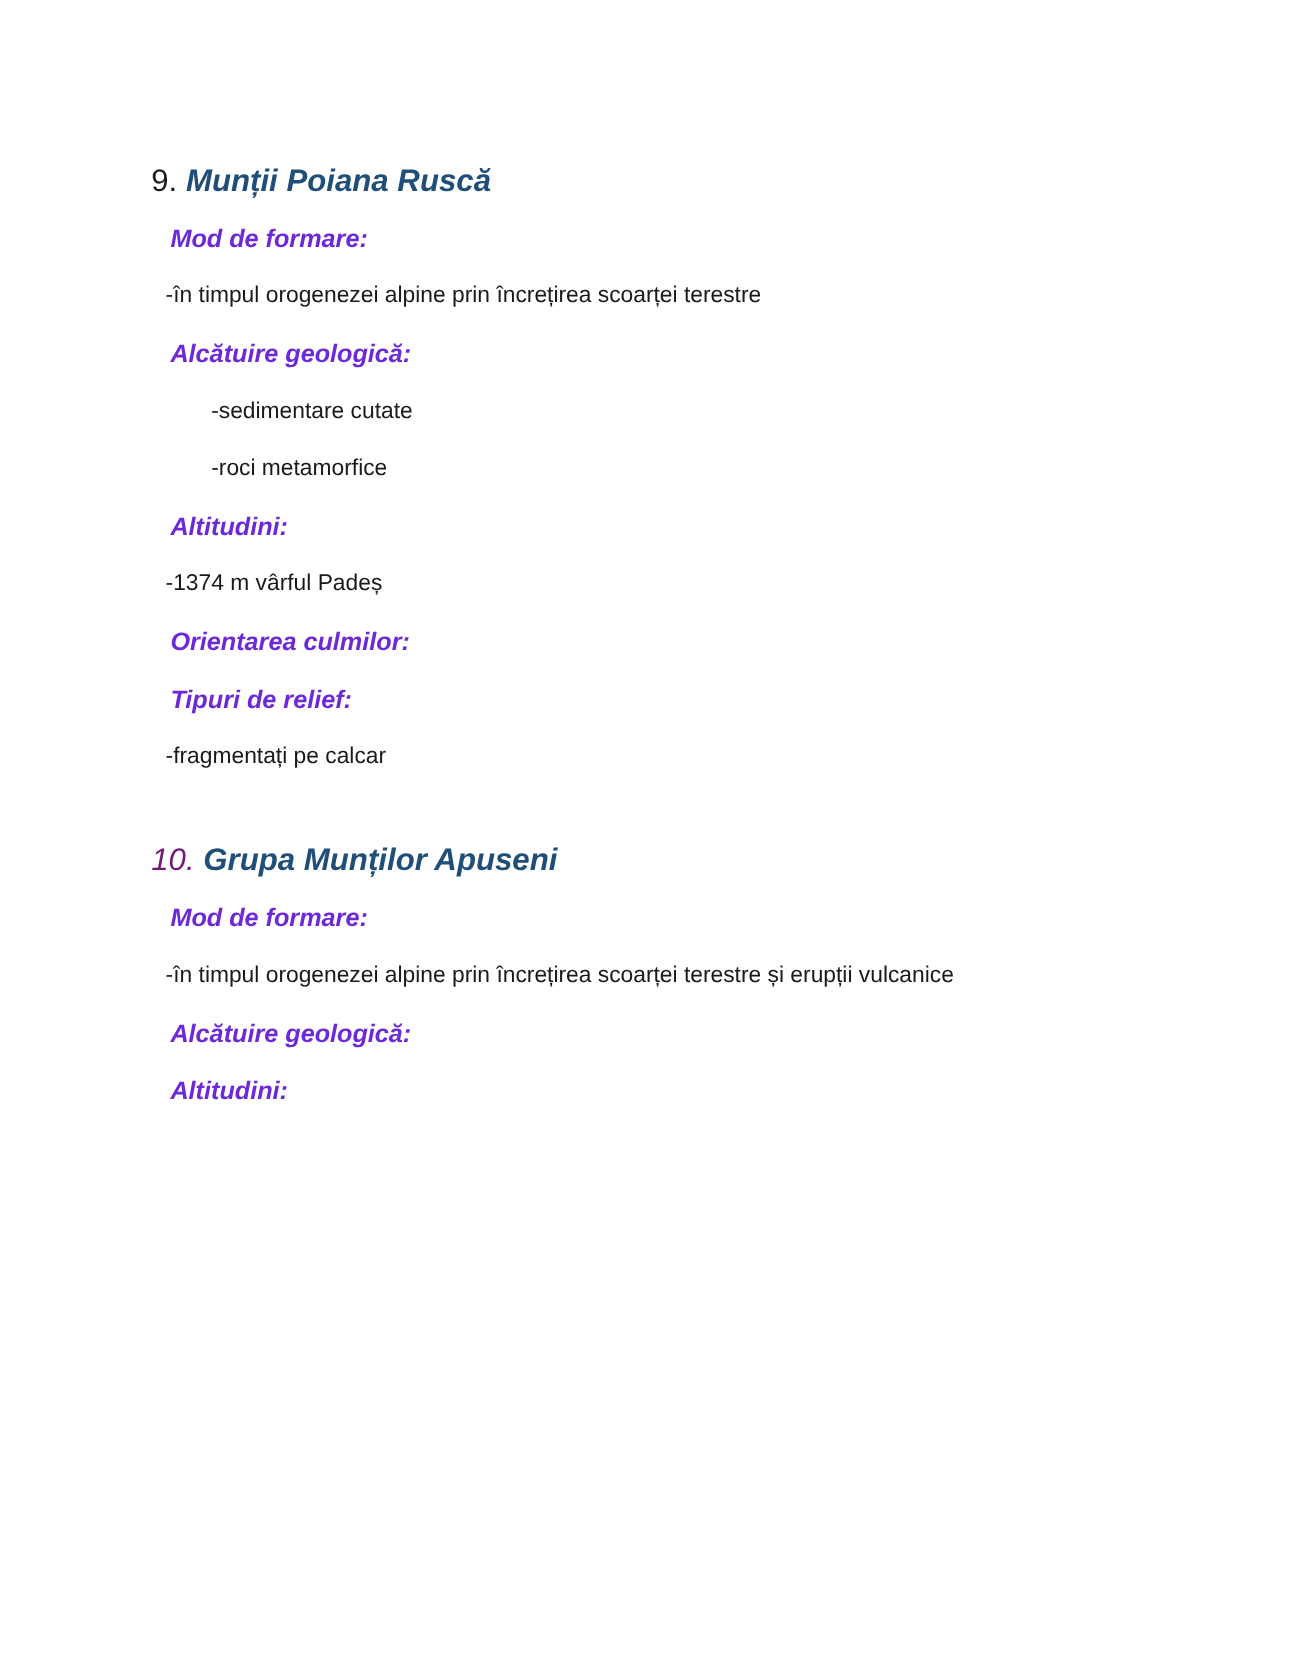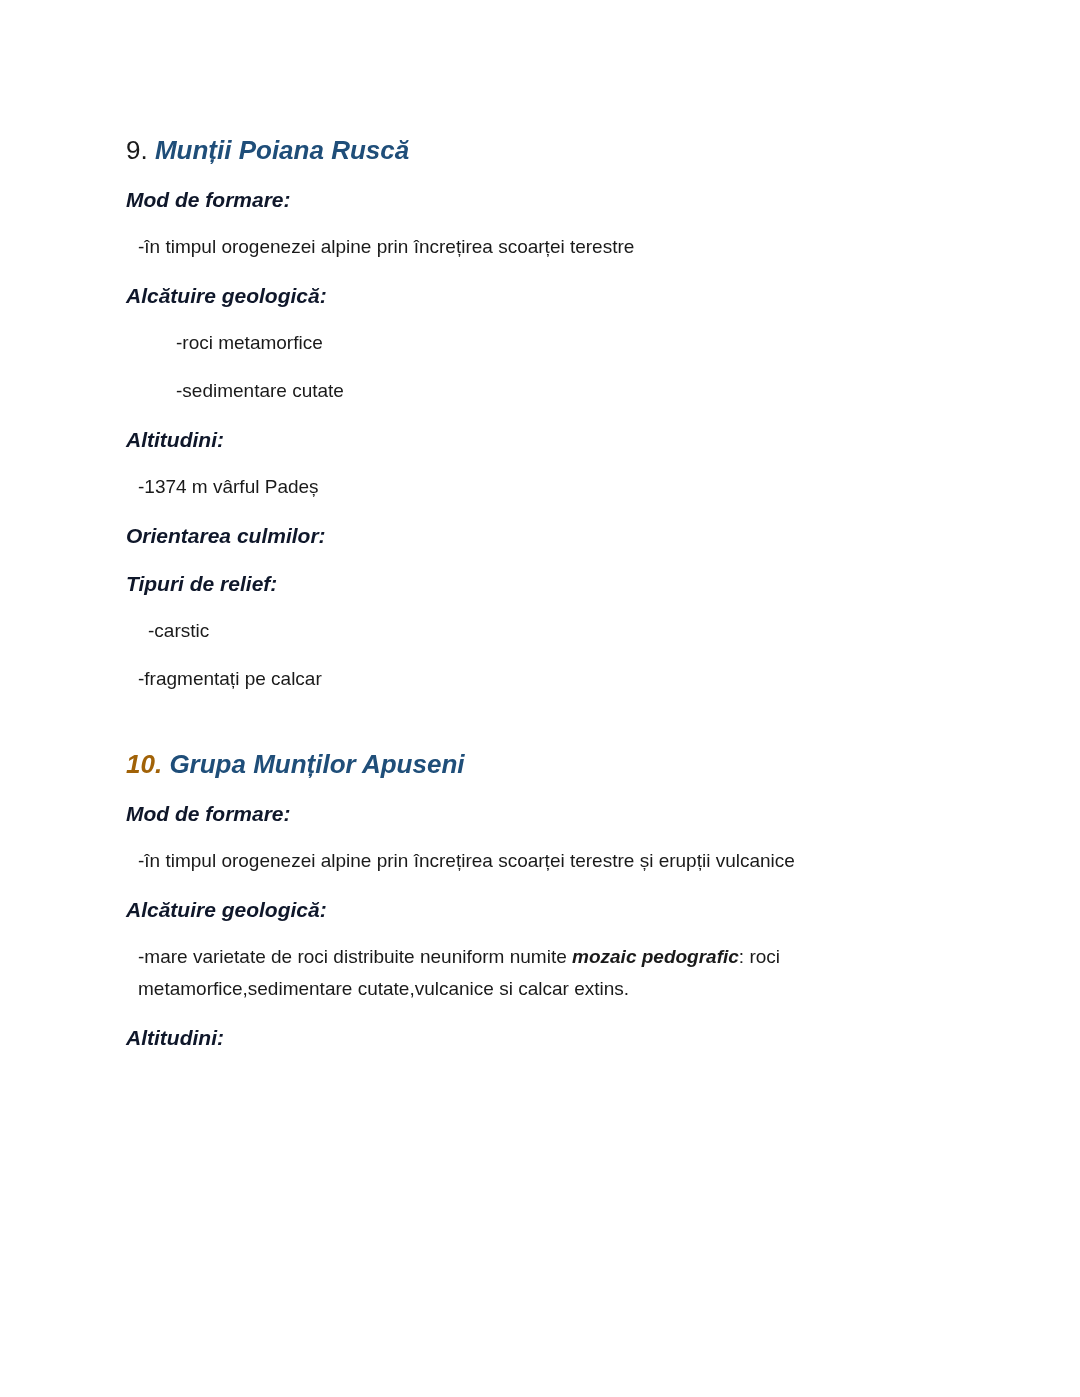--- a/index.html
+++ b/index.html
@@ -28,31 +28,31 @@
     color: #1a1a1a;
     font-weight: 400;
     font-style: normal;
   }
   .sec-title .name {
     color: #1f4e79;
     font-weight: 700;
     font-style: italic;
   }
   .sec-title.all-blue .num {
-    color: #a16207;
-    font-weight: 700;
+    color: #701a75;
+    font-weight: 400;
     font-style: italic;
   }
   .h {
-    color: #0f172a;
+    color: #6d28d9;
     font-weight: 700;
     font-style: italic;
     font-size: 21px;
     line-height: 34px;
-    margin: 0 0 14px 0;
+    margin: 0 0 14px 16px;
   }
   .b {
     font-size: 19px;
     line-height: 32px;
     margin: 0 0 16px 12px;
   }
   .indent1 { margin-left: 50px; }
   .indent-sm { margin-left: 22px; }
   .dash-item .marker { margin-left: 32px; }
   .dash-item .txt { margin-left: 22px; }
@@ -67,39 +67,37 @@
 
 <div class="doc">
 
   <div>
     <p class="sec-title"><span class="num">9.</span><span>&nbsp;</span><span class="name">Munții Poiana Ruscă</span></p>
 
     <p class="h">Mod de formare:</p>
     <p class="b">-în timpul orogenezei alpine prin încrețirea scoarței terestre</p>
 
     <p class="h">Alcătuire geologică:</p>
+    <p class="b indent1">-sedimentare cutate</p>
     <p class="b indent1">-roci metamorfice</p>
-    <p class="b indent1">-sedimentare cutate</p>
 
     <p class="h">Altitudini:</p>
     <p class="b">-1374 m vârful Padeș</p>
 
     <p class="h">Orientarea culmilor:</p>
 
     <p class="h">Tipuri de relief:</p>
-    <p class="b indent-sm">-carstic</p>
 
     <p class="b">-fragmentați pe calcar</p>
   </div>
 
   <div class="sec-gap">
     <p class="sec-title all-blue"><span class="num">10.</span><span>&nbsp;</span><span class="name">Grupa Munților Apuseni</span></p>
 
     <p class="h">Mod de formare:</p>
     <p class="b">-în timpul orogenezei alpine prin încrețirea scoarței terestre și erupții vulcanice</p>
 
     <p class="h">Alcătuire geologică:</p>
-    <p class="b"><span>-mare varietate de roci distribuite neuniform numite </span><span class="em-run">mozaic pedografic</span><span>: roci metamorfice,sedimentare cutate,vulcanice si calcar extins.</span></p>
 
     <p class="h">Altitudini:</p>
   </div>
 
 </div>
 
 </body></html>

